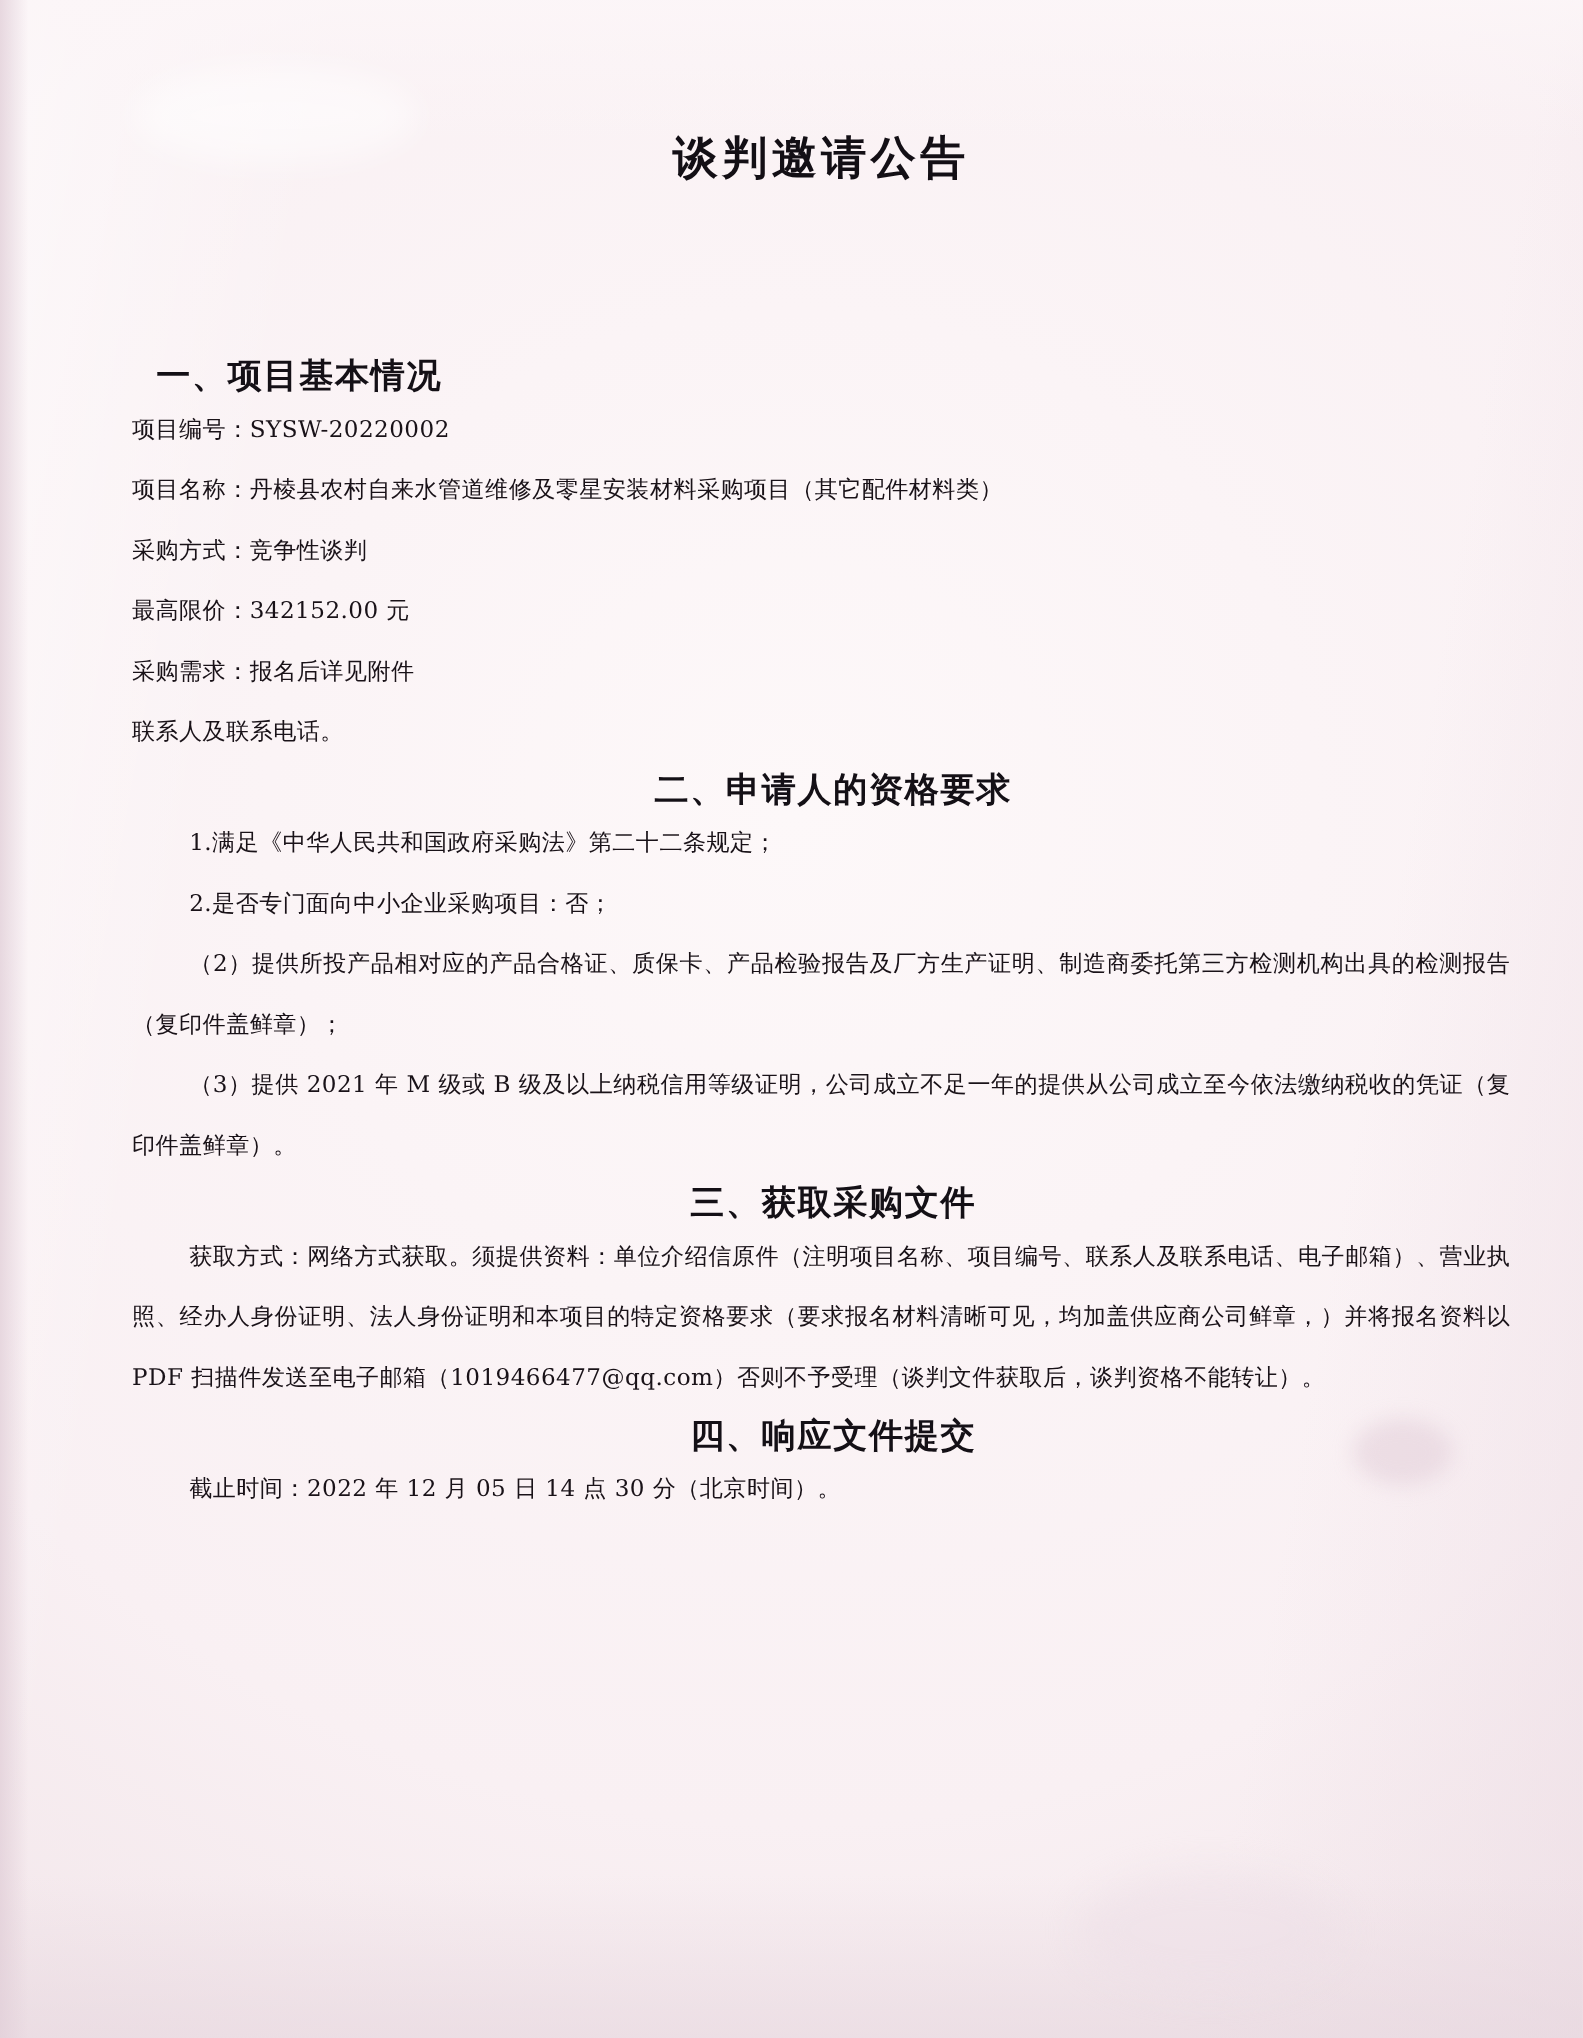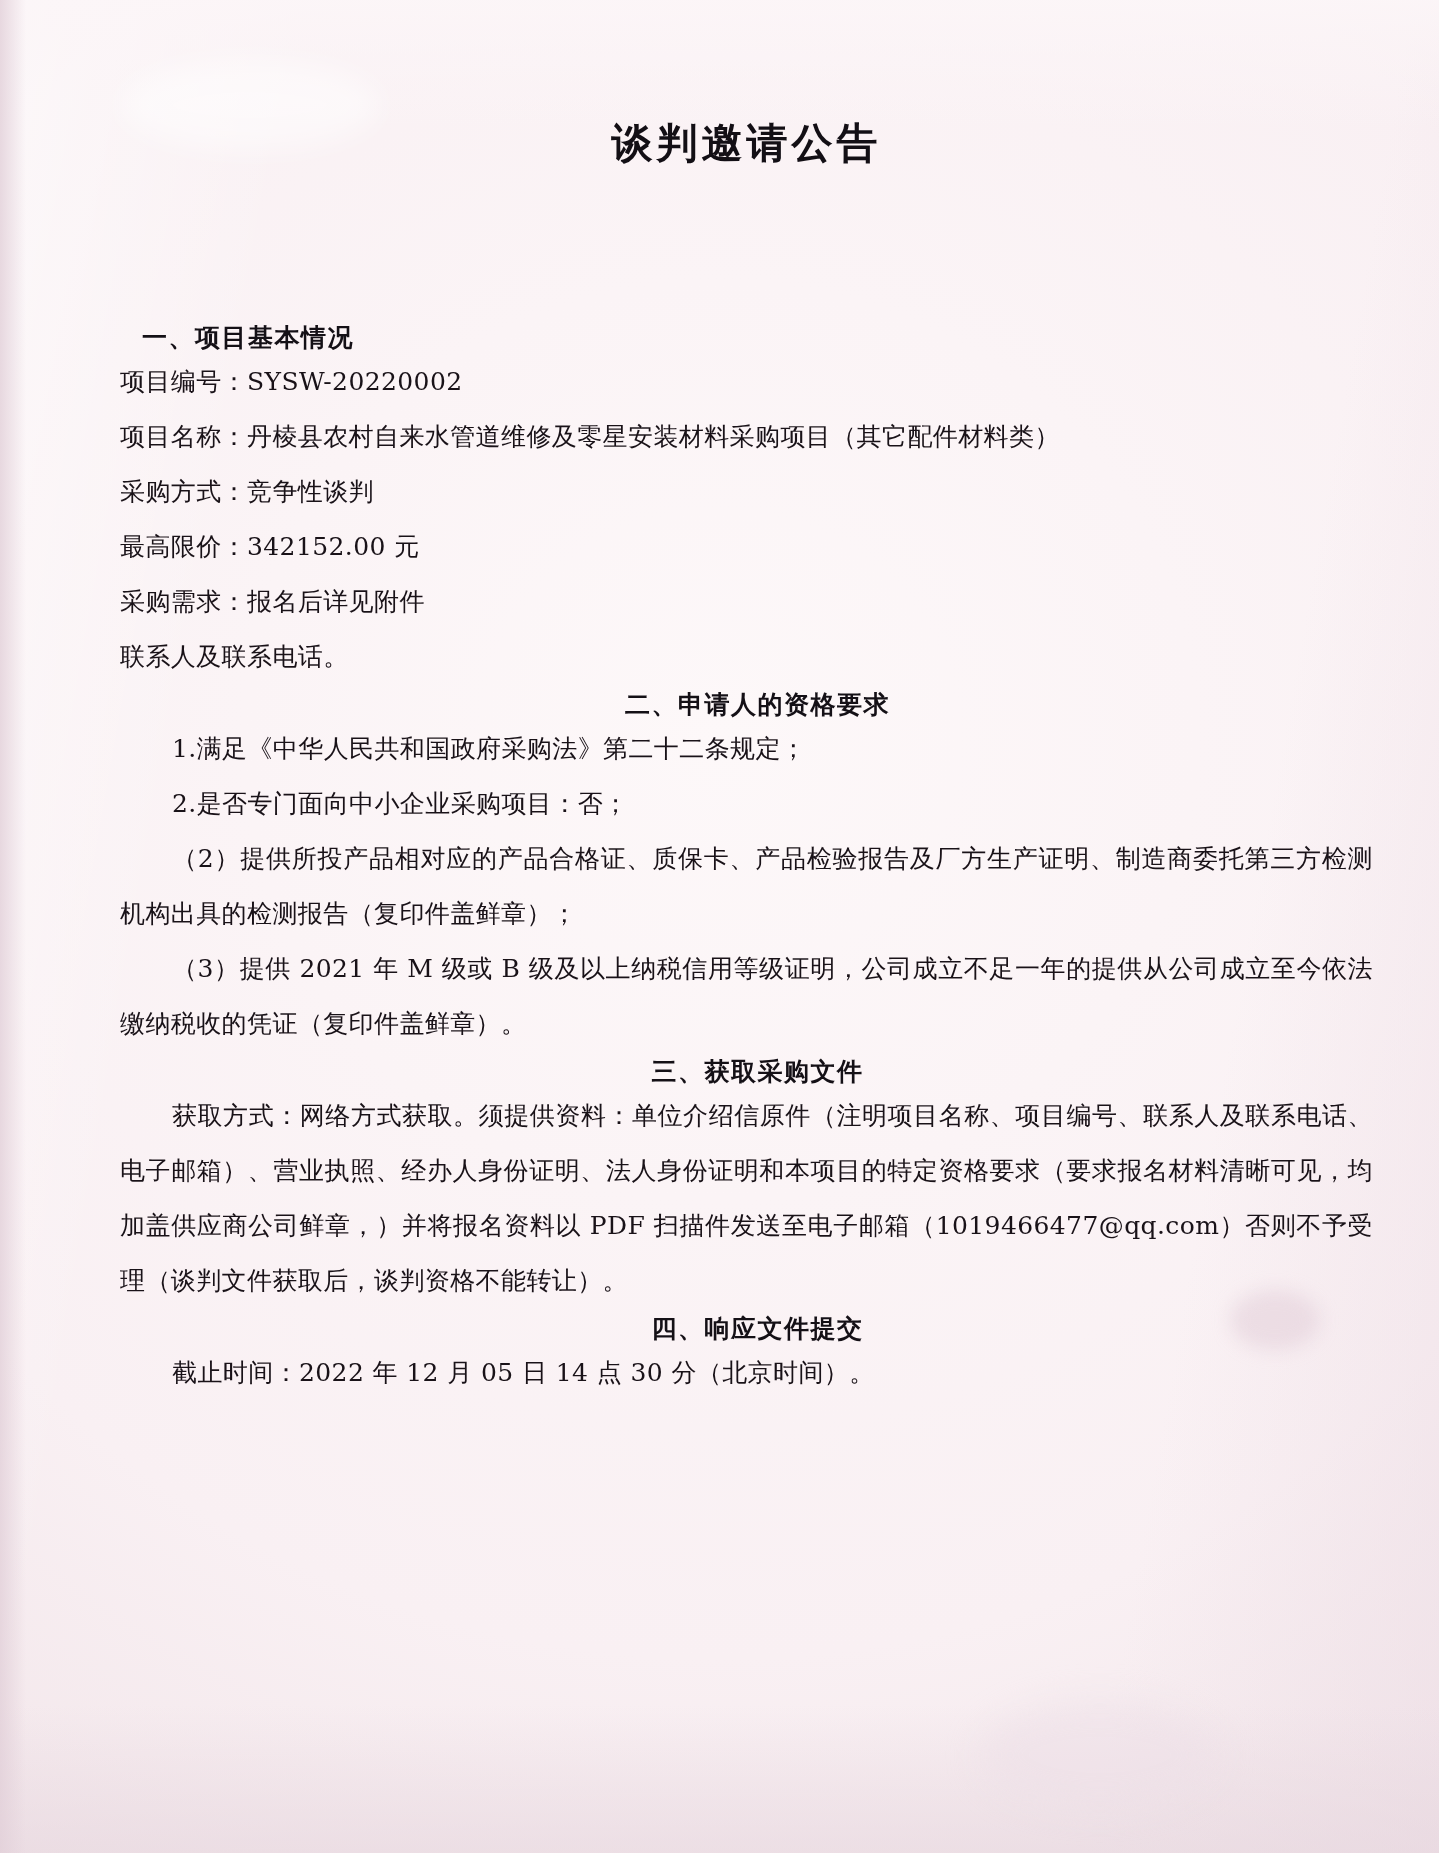--- a/index.html
+++ b/index.html
@@ -49,28 +49,28 @@
     font-weight: bold;
     font-size: 41px;
     letter-spacing: 4px;
     margin-top: 116px;
     margin-bottom: 0;
     color: #130f15;
   }
   .section-head {
     font-family: "DejaVu Sans", "Liberation Sans", sans-serif;
     font-weight: bold;
-    font-size: 25px;
+    font-size: 31px;
     letter-spacing: 1.5px;
     color: #141016;
     margin-left: 22px;
   }
   .sec1 { margin-top: 150px; }
   .para {
-    font-size: 25px;
+    font-size: 21px;
     line-height: 55px;
     letter-spacing: 0.4px;
     color: #191218;
     text-align: justify;
   }
   .indent-first { text-indent: 52px; }
   .field-line { margin-left: 66px; }
   .tight { margin: 0; }
   .blk { margin-top: 4px; text-align: center; }
   

